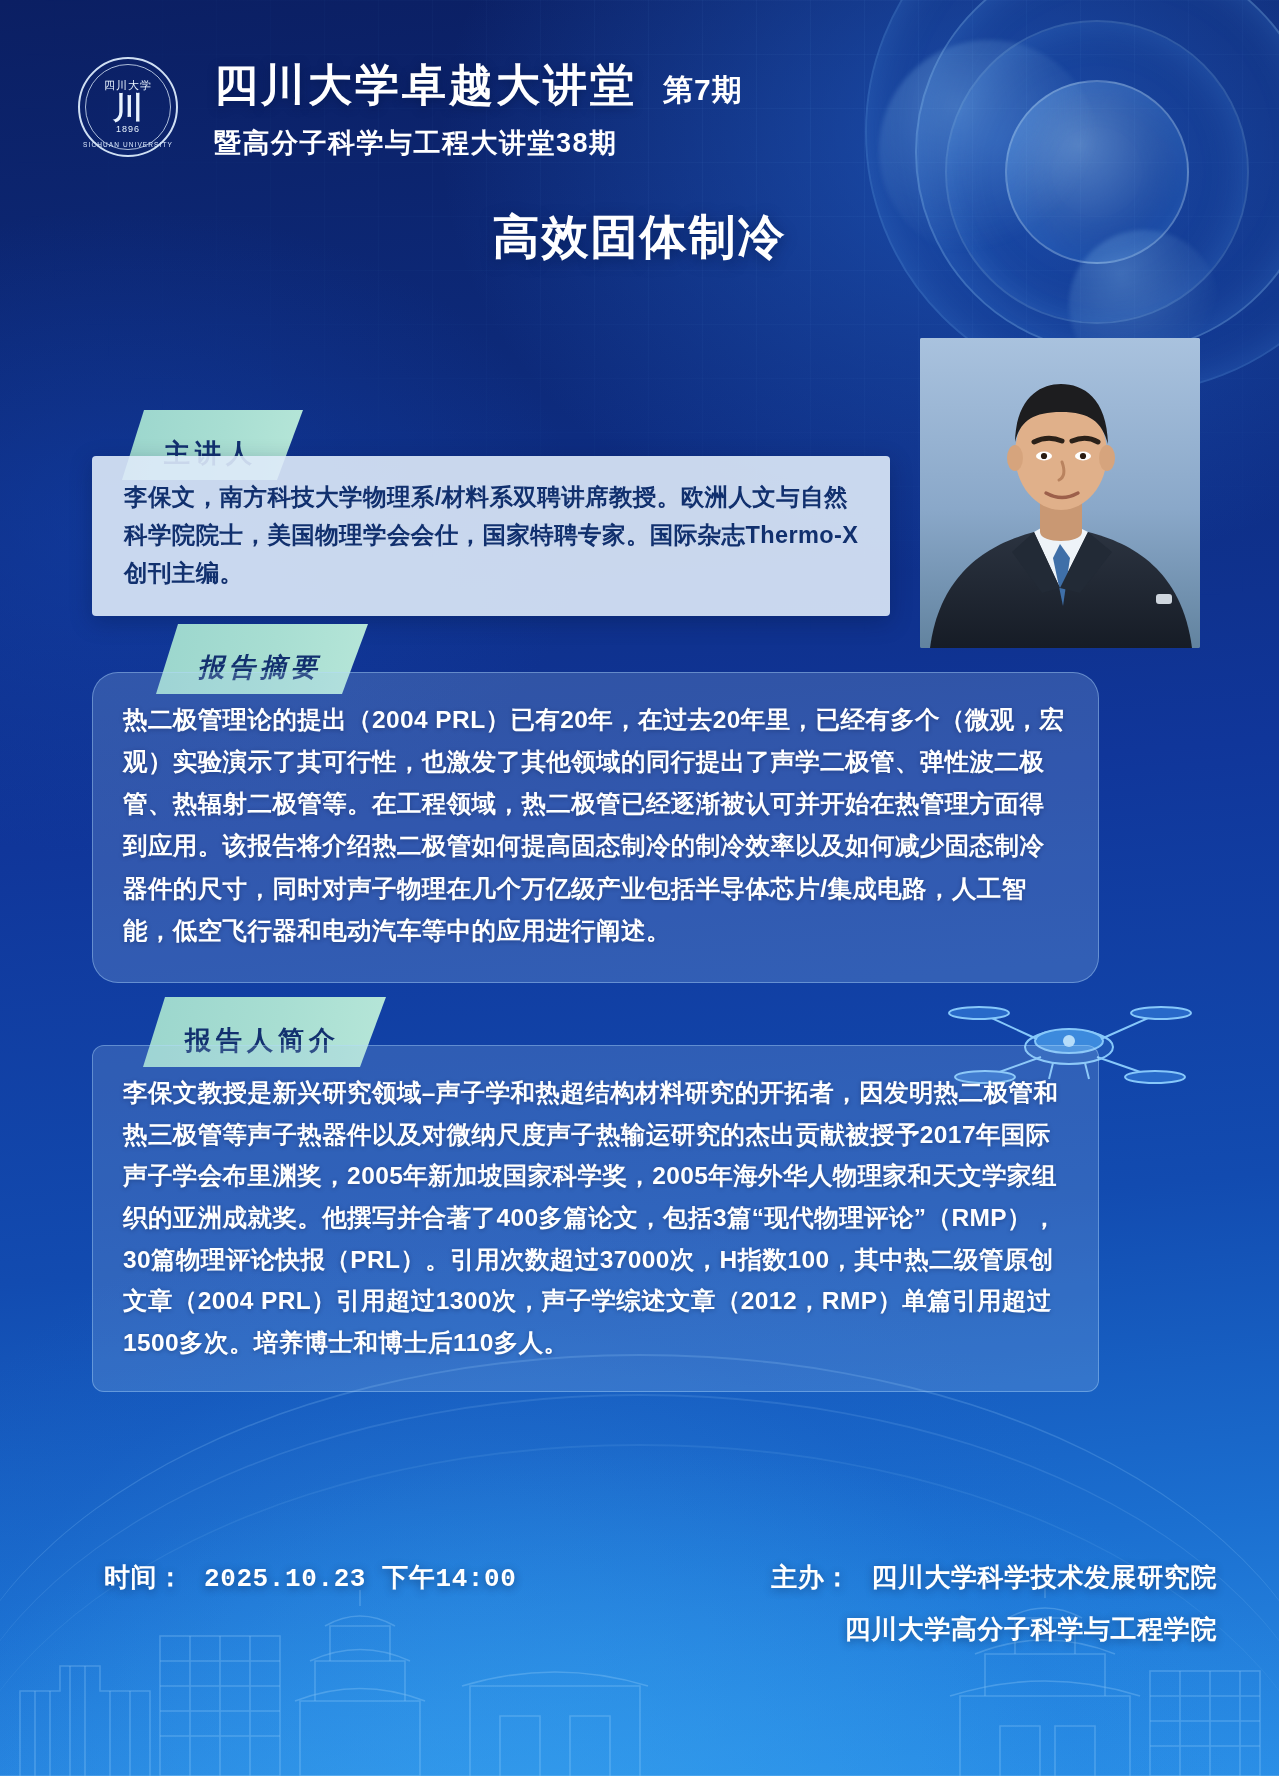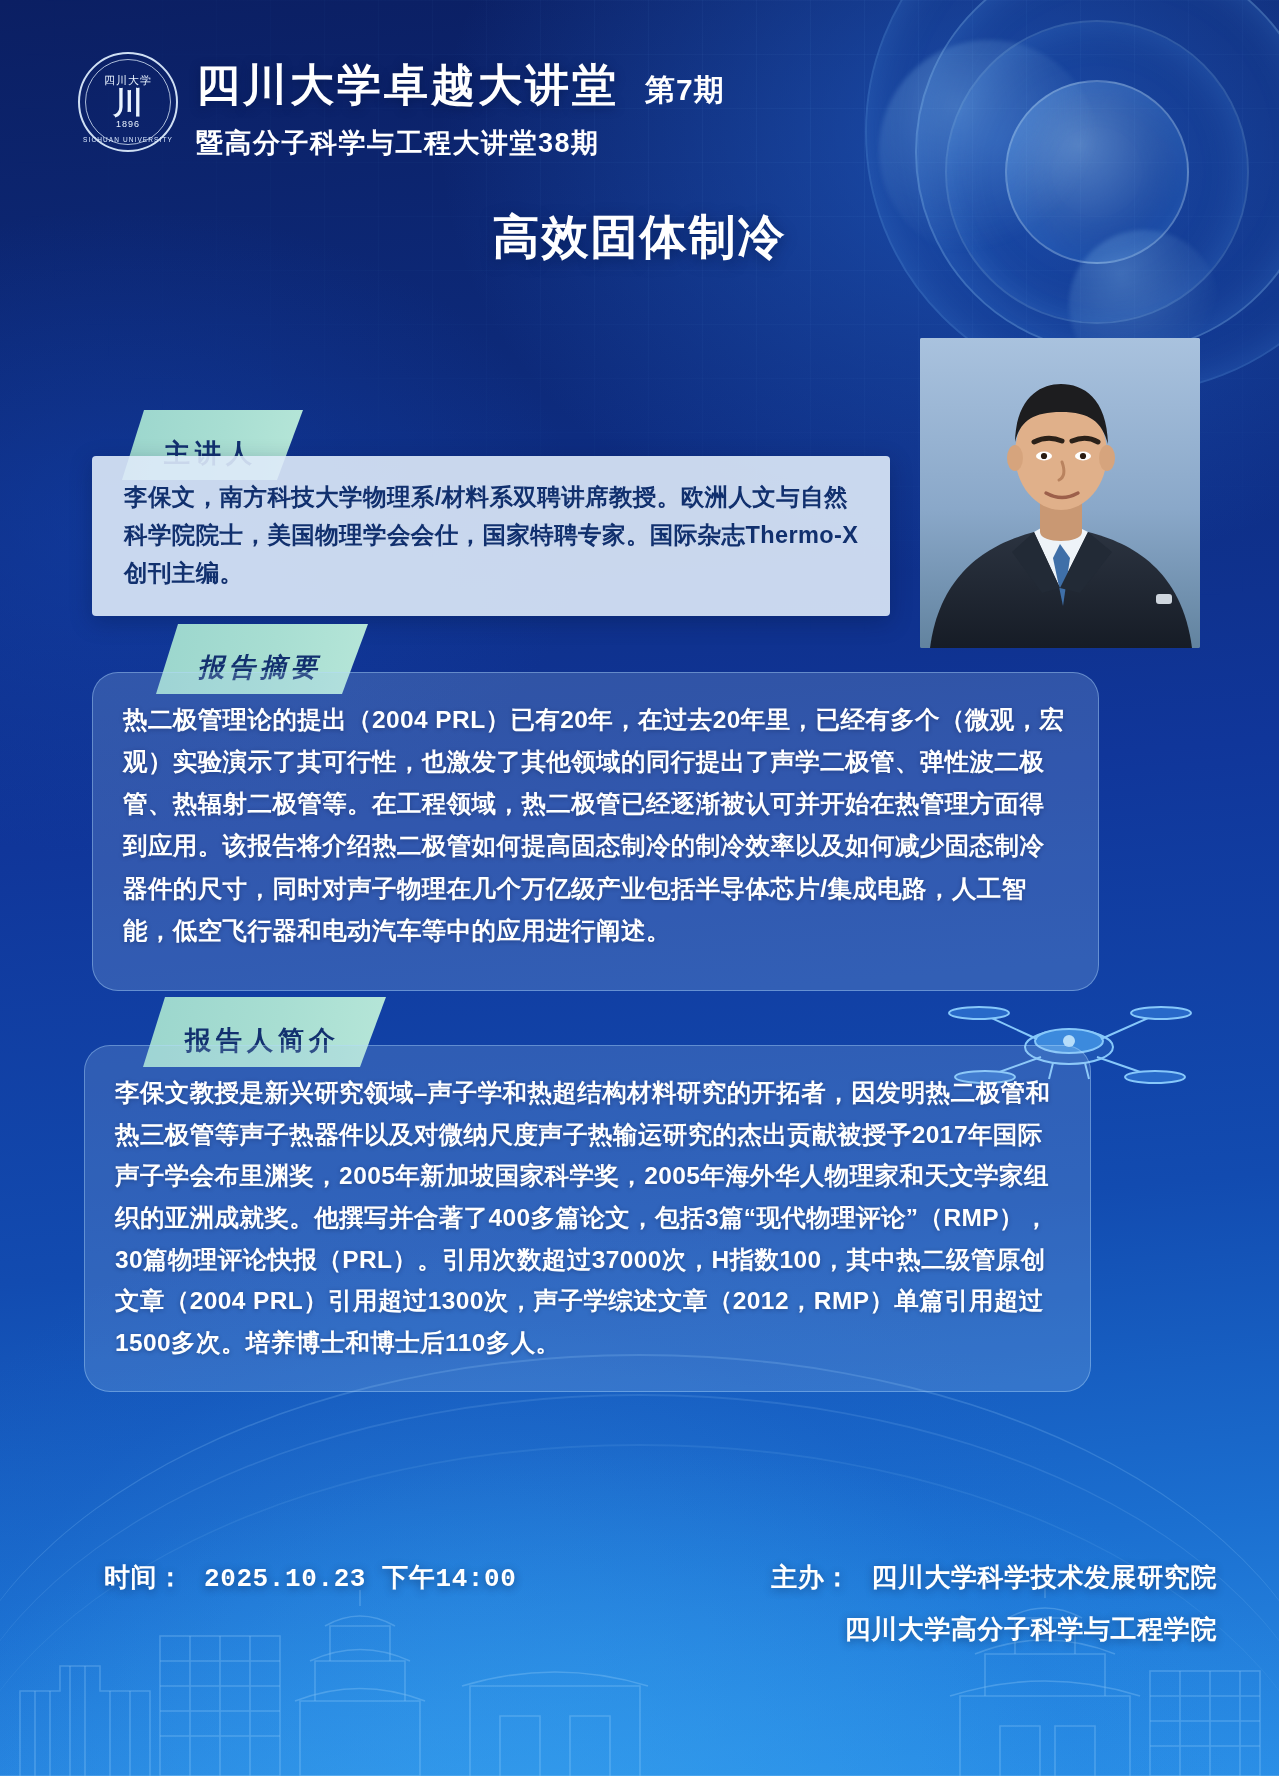--- a/index.html
+++ b/index.html
@@ -61,21 +61,21 @@
     border-top: 2px solid rgba(160,215,255,0.20);
     border-radius: 50% 50% 0 0 / 100% 100% 0 0;
   }
   .wave.w2 { bottom:-40px; border-top-color: rgba(160,215,255,0.14); }
   .wave.w3 { bottom:-90px; border-top-color: rgba(160,215,255,0.10); }
 
   
   .skyline { position:absolute; left:0; right:0; bottom:0; height:290px; opacity:0.55; }
 
   
-  .header { position:absolute; left:78px; top:52px; display:flex; align-items:flex-start; gap:18px; }
+  .header { position:absolute; left:78px; top:52px; display:flex; align-items:center; gap:36px; }
   .seal {
     width: 96px; height: 96px; border-radius: 50%;
     border: 2px solid rgba(225,240,255,0.92);
     display:flex; align-items:center; justify-content:center;
     position: relative; flex: none;
   }
   .seal::before {
     content:""; position:absolute; inset:5px; border-radius:50%;
     border:1px solid rgba(225,240,255,0.75);
   }
@@ -148,37 +148,37 @@
     position:absolute; right: 79px; top: 338px; width: 280px; height: 310px;
     overflow: hidden;
     border-radius: 2px;
     background: linear-gradient(180deg, #9fb8d6 0%, #7e9cc2 40%, #5d7fa8 100%);
   }
 
   
   .abstract-tag { position:absolute; left:156px; top:624px;font-style:italic; }
   .abstract-card {
     position:absolute; left:92px; top:672px; width: 945px;
-    padding: 26px 30px 38px 30px;
+    padding: 26px 30px 30px 30px;
     background: rgba(170,205,240,0.22);
     border: 1px solid rgba(180,220,255,0.40);
     border-radius: 26px;
     color:#ffffff;
     box-shadow:none;
   }
   .abstract-card p { color:#ffffff; font-size: 24.5px; line-height: 1.72; text-shadow: 0 1px 4px rgba(0,20,60,0.35); }
 
   
   .bio-tag { position:absolute; left:143px; top:997px; }
   .bio-card {
-    position:absolute; left:84px; top:1045px; width: 945px;
+    position:absolute; left:92px; top:1045px; width: 945px;
     padding: 26px 30px 28px 30px;
     background: rgba(170,205,240,0.20);
     border: 1px solid rgba(180,220,255,0.38);
-    border-radius: 26px;
+    border-radius: 12px;
     color:#ffffff;
     box-shadow:none;
   }
   .bio-card p { color:#ffffff; font-size: 24.5px; line-height: 1.70; text-shadow: 0 1px 4px rgba(0,20,60,0.35); }
 
   
   .drone { position:absolute; right: 60px; top: 975px; width: 300px; height: 120px; }
 
   
   .footer { position:absolute; left:0; right:0; bottom: 210px; color:#ffffff; }

